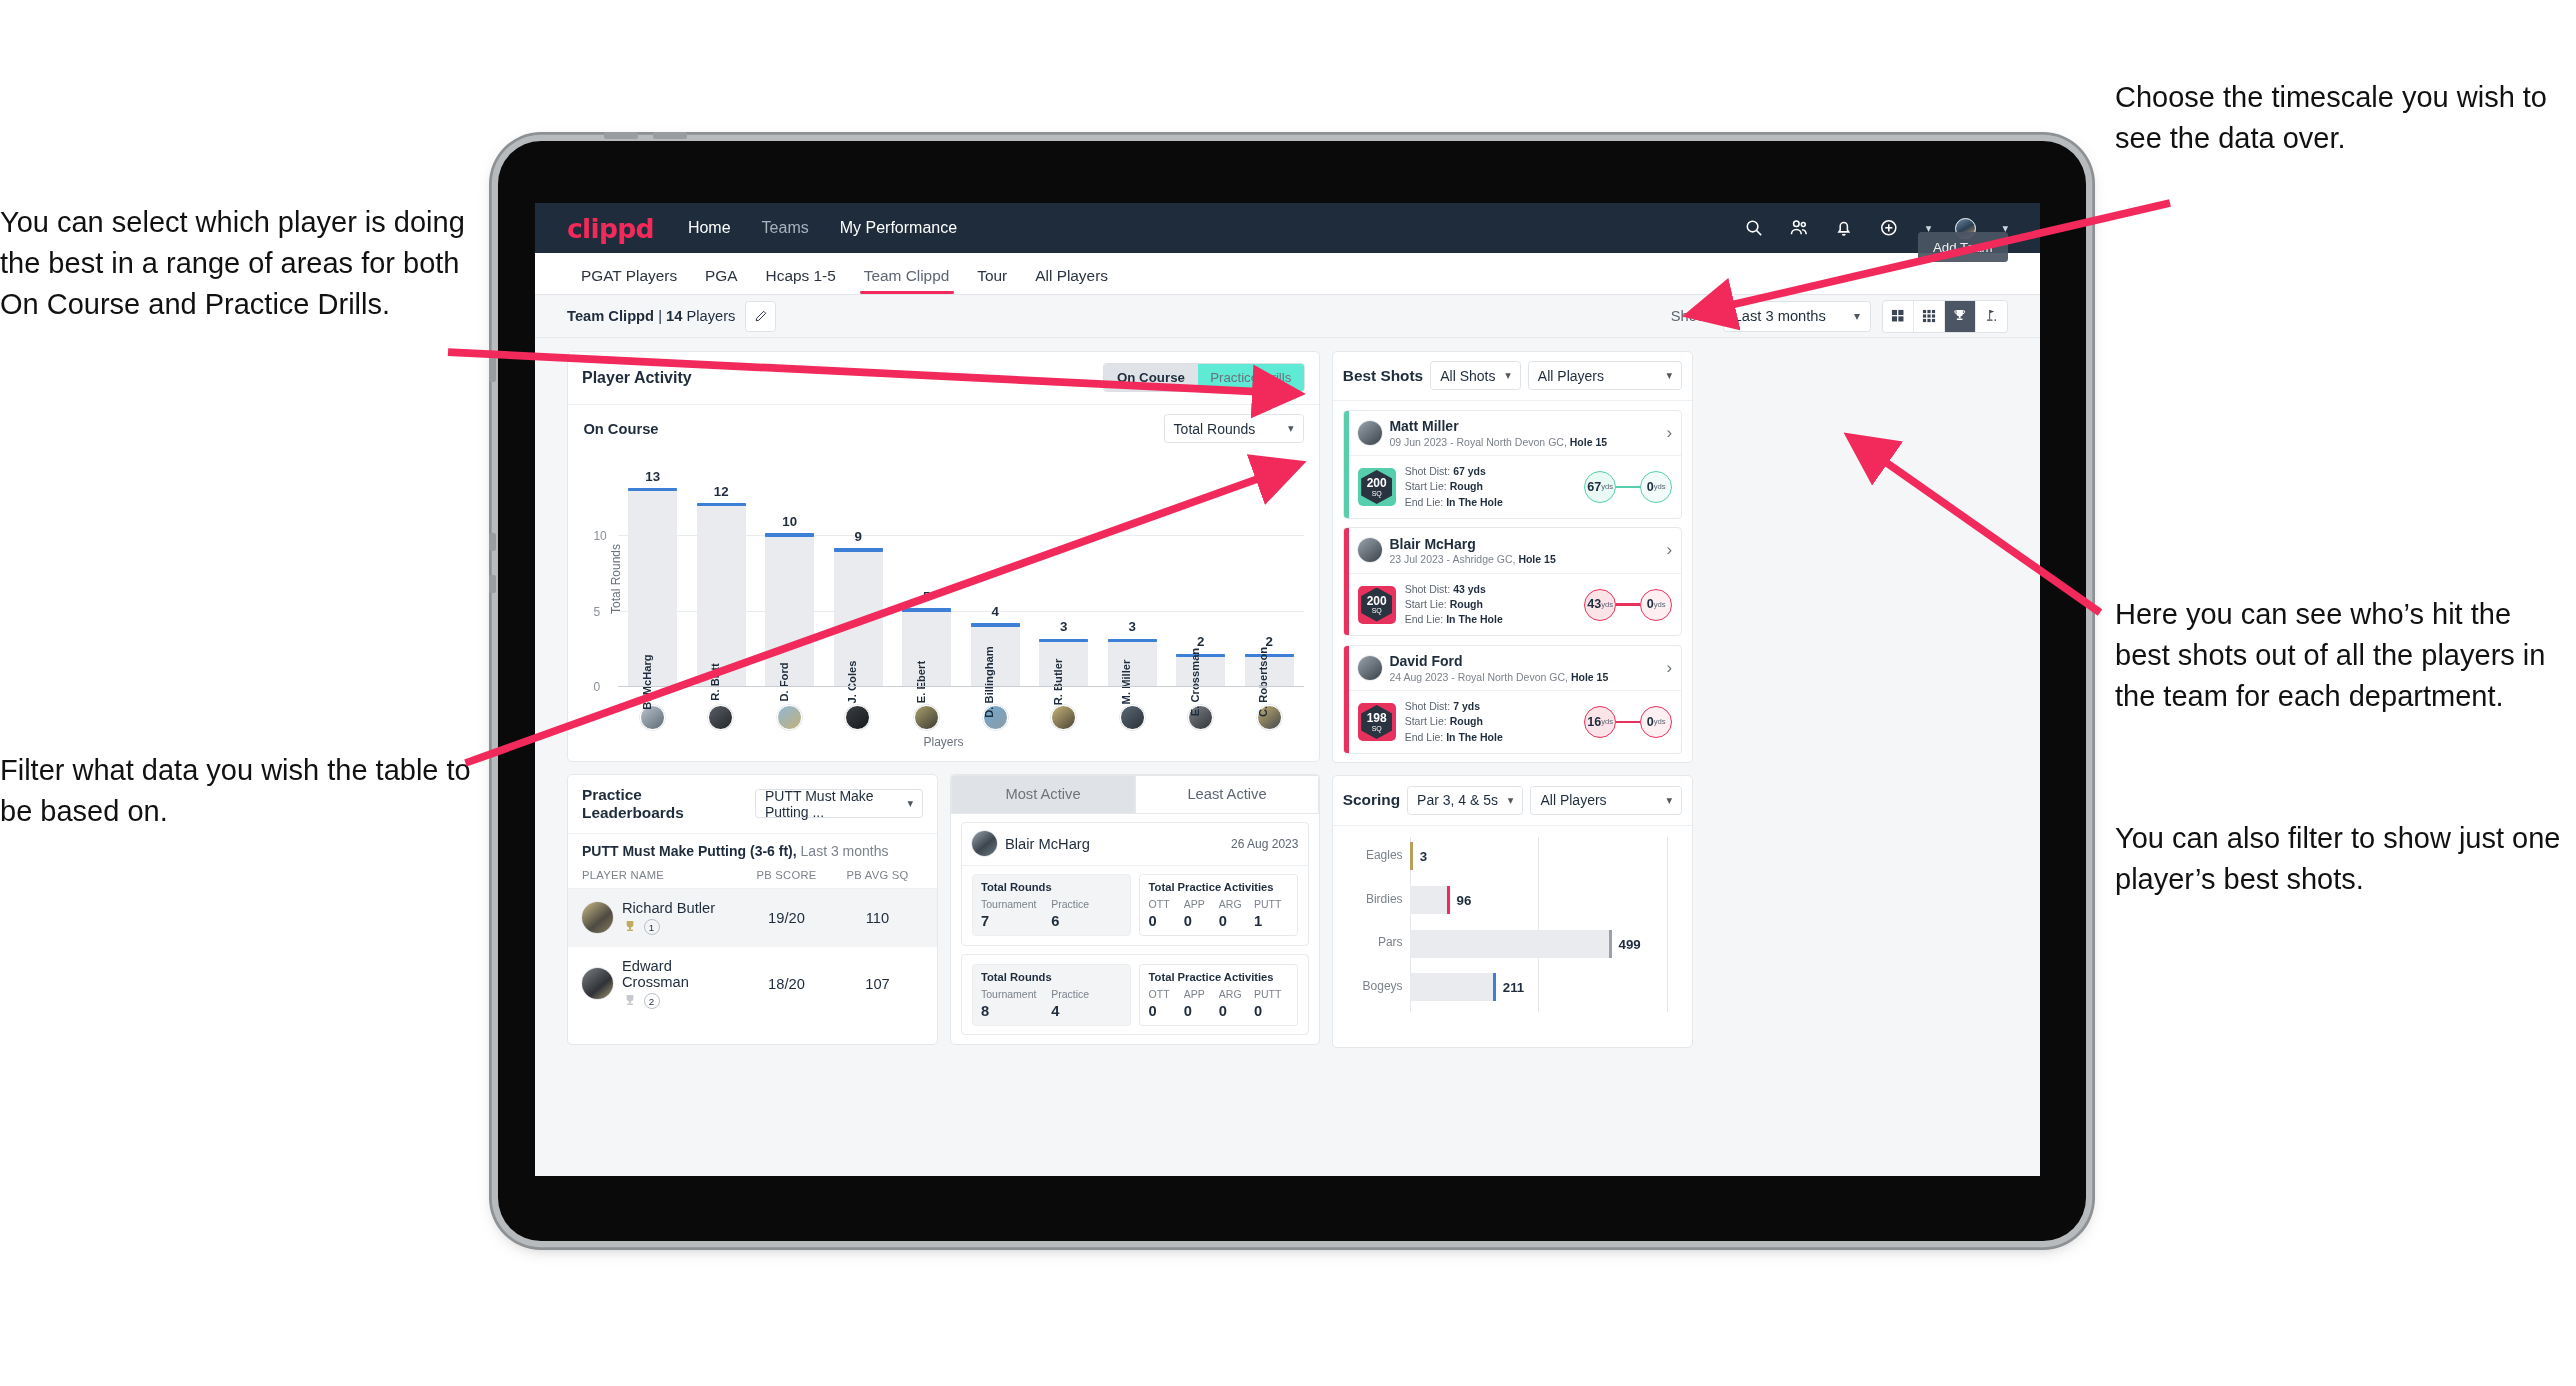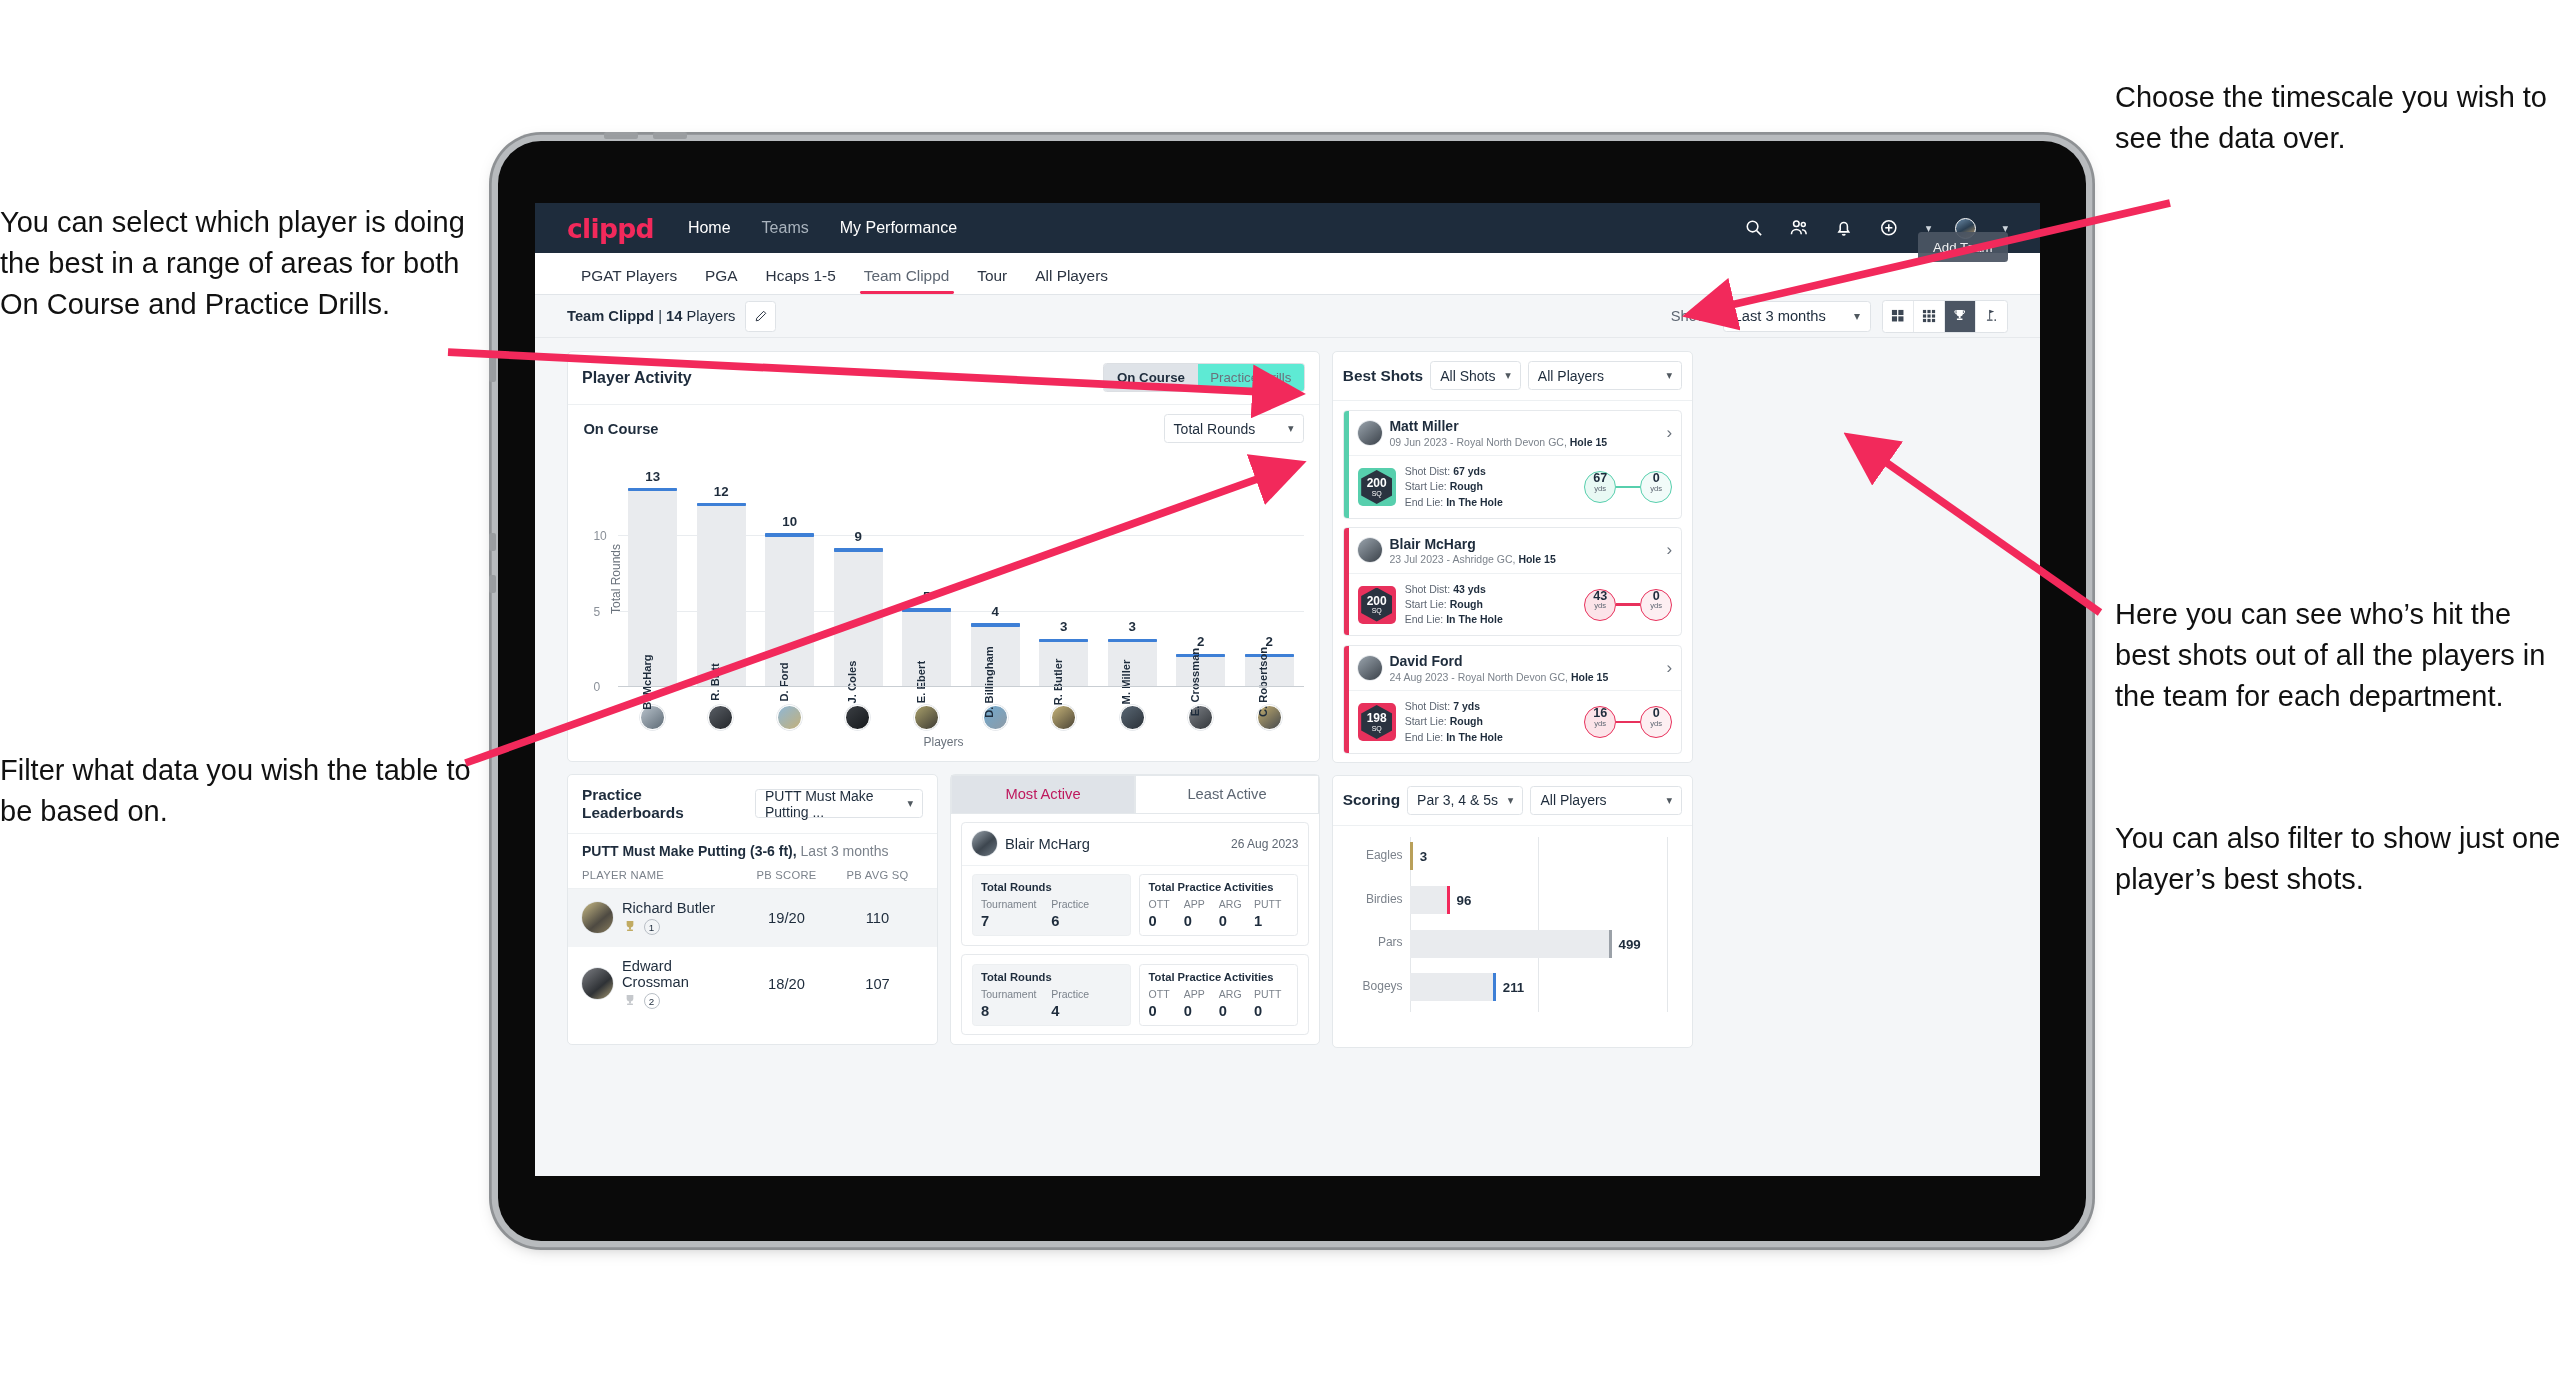--- a/index.html
+++ b/index.html
@@ -123,22 +123,22 @@
   .chev { margin-left:auto; font-size:17px; color:#6a727c; }
   .shotmid { display:flex; align-items:center; padding:7.7px 9px; gap:9px; }
   .hexbox { width:38px; height:38px; border-radius:4.9px; display:flex; align-items:center; justify-content:center; flex:0 0 38px; }
   .hex { width:31px; height:34px; background:#2a3340; display:flex; flex-direction:column; align-items:center; justify-content:center;
          clip-path:polygon(50% 0%,100% 25%,100% 75%,50% 100%,0% 75%,0% 25%); }
   .hex .n { color:#fff; font-size:12px; font-weight:700; line-height:1; }
   .hex .u { color:#fff; font-size:7px; line-height:1; margin-top:0.7px; }
   .shotlines { font-size:10.5px; color:#5d6672; line-height:1.46; }
   .shotlines b { color:#1e2c3c; }
   .dumb { margin-left:auto; display:flex; align-items:center; }
-  .dcirc { width:32px; height:32px; border-radius:50%; display:flex; flex-direction:column;
-           align-items:center; justify-content:flex-start; border:1.4px solid; }
+  .dcirc { width:32px; height:32px; border-radius:50%; display:flex; flex-direction:row;
+           align-items:center; justify-content:center; border:1.4px solid; }
   .dcirc .n { font-size:12.6px; font-weight:700; color:#1e2c3c; line-height:1; }
   .dcirc .u { font-size:7.7px; color:#5d6672; line-height:1; }
   .dline { width:24px; height:2.8px; }
 
   
   .lbsub { font-size:14px; padding:9px 14px 0 14px; color:#1e2c3c; }
   .lbsub b { font-weight:700; }
   .lbsub span { color:#7b828b; }
   .lbhead { display:flex; padding:9.8px 14px 7px 14px; border-bottom:0.7px solid #edf0f2; font-size:11.2px; color:#7b828b; letter-spacing:0.3px; }
   .lbrow { display:flex; align-items:center; padding:11.2px 14px; }
@@ -149,21 +149,21 @@
   .lav { width:31px; height:31px; border-radius:50%; box-shadow:0 0 0 0.7px #e1e5e9; flex:0 0 31px; }
   .lname { font-size:14.7px; color:#1e2c3c; }
   .trophyrow { display:flex; align-items:center; gap:5.6px; margin-top:3.5px; }
   .rankcirc { width:16px; height:16px; border:0.7px solid #b9bfc6; border-radius:50%; font-size:9.8px;
               display:flex; align-items:center; justify-content:center; color:#1e2c3c; }
   .lbval { font-size:14.7px; color:#1e2c3c; }
 
   
   .matabs { display:flex; }
   .matab { flex:1; text-align:center; font-size:14.7px; padding:10.5px 0; color:#5d6672; border:0.7px solid #e4e8eb; }
-  .matab.on { background:#dfe3e8; color:#be185d; }
+  .matab.on { background:#dfe3e8; color:#737373; }
   .mablock { margin:8.4px 9.8px; border:0.7px solid #e6e9ec; border-radius:4.2px; }
   .mahead { display:flex; align-items:center; padding:8.4px 9.8px; gap:8.4px; border-bottom:0.7px solid #eef1f3; }
   .madate { margin-left:auto; font-size:12px; color:#5d6672; }
   .maname { font-size:14.7px; color:#1e2c3c; }
   .mabody { display:flex; gap:8.4px; padding:8.4px 9.8px; }
   .mabox { flex:1; border:0.7px solid #e6e9ec; border-radius:3.5px; padding:6.3px 8.4px; }
   .mabox.grey { background:#f2f4f6; border-color:#eceff1; }
   .maboxtitle { font-size:11.2px; font-weight:700; color:#1e2c3c; }
   .macols { display:flex; margin-top:4.9px; }
   .macol { flex:1; }

